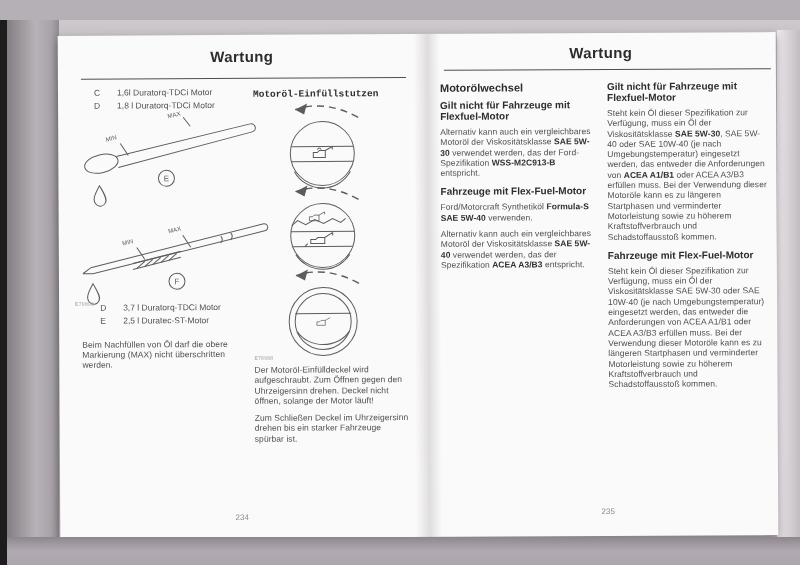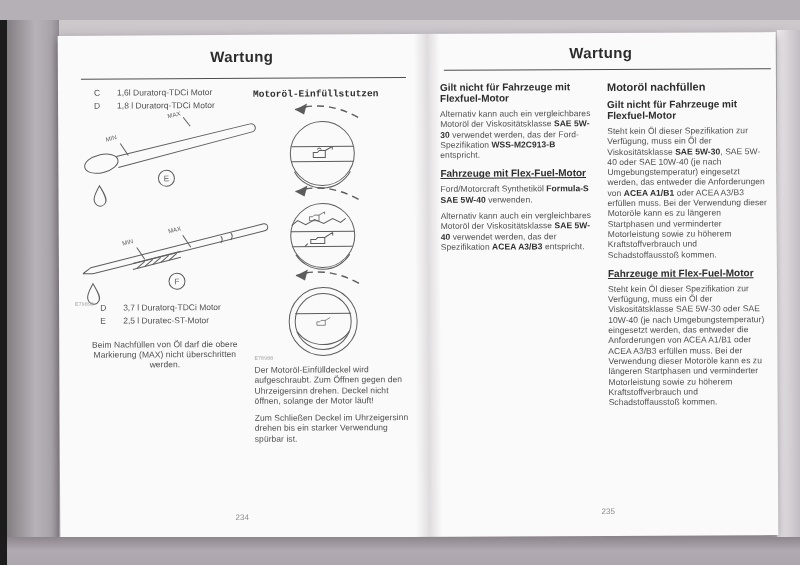--- a/index.html
+++ b/index.html
@@ -41,42 +41,42 @@
   .body-txt { font-size:8.5px; line-height:10.3px; letter-spacing:.05px; }
   .b { font-weight:bold; color:#313131; }
 
   
   .legend { position:absolute; font-size:8.5px; line-height:13px; color:#4f4f4f; }
   .legend-top { left:36px; top:51px; }
   .legend-bottom { left:41px; top:266px; }
   .legend .row { display:flex; }
   .legend .key { width:23px; }
   .fig-dipsticks { position:absolute; left:12px; top:76px; }
-  .note-max { position:absolute; left:23px; top:295px; width:165px;text-align:center; }
+  .note-max { position:absolute; left:23px; top:295px; width:165px; }
 
   .lp-col-b { position:absolute; left:195px; top:54px; width:154px; }
   .col-b-heading { font-size:9.5px; font-weight:bold; color:#2e2e2e; margin:0 0 2px 0;font-family:Liberation Mono, monospace; }
   .fig-caps { display:block; margin:2px 0 0 8px; }
   .fig-code { font-size:5px; color:#9a9a9a; letter-spacing:.3px; margin:1px 0 4px 0; }
   .svg-code { font-size:5px; fill:#9a9a9a; letter-spacing:.3px; }
   .warnbox { margin-top:5px; border-top:1px solid #555; border-bottom:1px solid #555; padding:2px 0 4px 0; }
   .warnbox .wtitle { text-align:center; font-size:9px; font-weight:bold; color:#2e2e2e; margin:1px 0 2px 0; }
   .warn-tri { float:left; margin:1px 3px 0 0; }
   .para2 { margin-top:7px; }
   .page-num { position:absolute; font-size:8px; color:#8b8b8b; text-align:center; width:60px; }
   .page-left  .page-num { left:152px; top:478px; }
   .page-right .page-num { left:150px; top:474px; }
 
   
   .rp-col { position:absolute; top:48px; }
   .rp-col1 { left:14px;  width:153px; }
   .rp-col2 { left:181px; width:160px; }
   .rp-heading { font-size:11px; font-weight:bold; color:#2c2c2c; margin:0 0 6px 0; }
   .rp-sub { font-size:10px; line-height:11px; font-weight:bold; color:#2e2e2e; margin:0 0 5px 0; }
-  .rp-sub2 { margin-top:8px;text-decoration:underline; }
+  .rp-sub2 { margin-top:8px; }
   .rp-col p.body-txt { margin:0 0 6px 0; }
 
   svg { overflow:visible; }
   .ln { stroke:#5c5c5c; stroke-width:1; fill:none; }
   .ln2 { stroke:#5c5c5c; stroke-width:1.4; fill:none; }
   .svgtxt { font-family:"Liberation Sans",sans-serif; fill:#5a5a5a; }
 </style>
 </head>
 <body>
 
@@ -185,42 +185,42 @@
               <path d="M-9,4 h12 v-7 h-6 l-2,2 h-4 z M3,-3 l7,-4"></path>
             </g>
           </g>
         </svg>
 
         <div class="fig-code">E78988</div>
 
         <p class="body-txt" style="margin:0">Der Motoröl-Einfülldeckel wird aufgeschraubt. Zum Öffnen gegen den Uhrzeigersinn drehen. Deckel nicht öffnen, solange der Motor läuft!</p>
 
 
-        <p class="body-txt para2">Zum Schließen Deckel im Uhrzeigersinn drehen bis ein starker Verwendung spürbar ist.</p>
+        <p class="body-txt para2">Zum Schließen Deckel im Uhrzeigersinn drehen bis ein starker Fahrzeuge spürbar ist.</p>
       </div>
 
       <div class="page-num">234</div>
     </div>
 
     <div class="crease"></div>
 
     <div class="page page-right">
       <div class="page-title">Wartung</div>
       <div class="title-rule"></div>
 
       <div class="rp-col rp-col1">
+        <div class="rp-heading">Motorölwechsel</div>
         <div class="rp-sub">Gilt nicht für Fahrzeuge mit Flexfuel-Motor</div>
         <p class="body-txt"><span>Alternativ kann auch ein vergleichbares Motoröl der Viskositätsklasse </span><span class="b">SAE 5W-30</span><span> verwendet werden, das der Ford-Spezifikation </span><span class="b">WSS-M2C913-B</span><span> entspricht.</span></p>
         <div class="rp-sub rp-sub2">Fahrzeuge mit Flex-Fuel-Motor</div>
         <p class="body-txt"><span>Ford/Motorcraft Synthetiköl </span><span class="b">Formula-S SAE 5W-40</span><span> verwenden.</span></p>
         <p class="body-txt"><span>Alternativ kann auch ein vergleichbares Motoröl der Viskositätsklasse </span><span class="b">SAE 5W-40</span><span> verwendet werden, das der Spezifikation </span><span class="b">ACEA A3/B3</span><span> entspricht.</span></p>
       </div>
 
       <div class="rp-col rp-col2">
-        <div class="rp-heading">Motoröl nachfüllen</div>
         <div class="rp-sub">Gilt nicht für Fahrzeuge mit Flexfuel-Motor</div>
         <p class="body-txt"><span>Steht kein Öl dieser Spezifikation zur Verfügung, muss ein Öl der Viskositätsklasse </span><span class="b">SAE 5W-30</span><span>, SAE 5W-40 oder SAE 10W-40 (je nach Umgebungstemperatur) eingesetzt werden, das entweder die Anforderungen von </span><span class="b">ACEA A1/B1</span><span> oder ACEA A3/B3 erfüllen muss. Bei der Verwendung dieser Motoröle kann es zu längeren Startphasen und verminderter Motorleistung sowie zu höherem Kraftstoffverbrauch und Schadstoffausstoß kommen.</span></p>
         <div class="rp-sub rp-sub2">Fahrzeuge mit Flex-Fuel-Motor</div>
         <p class="body-txt"><span>Steht kein Öl dieser Spezifikation zur Verfügung, muss ein Öl der Viskositätsklasse SAE 5W-30 oder SAE 10W-40 (je nach Umgebungstemperatur) eingesetzt werden, das entweder die Anforderungen von ACEA A1/B1 oder ACEA A3/B3 erfüllen muss. Bei der Verwendung dieser Motoröle kann es zu längeren Startphasen und verminderter Motorleistung sowie zu höherem Kraftstoffverbrauch und Schadstoffausstoß kommen.</span></p>
       </div>
 
       <div class="page-num">235</div>
     </div>
   </div>
 

